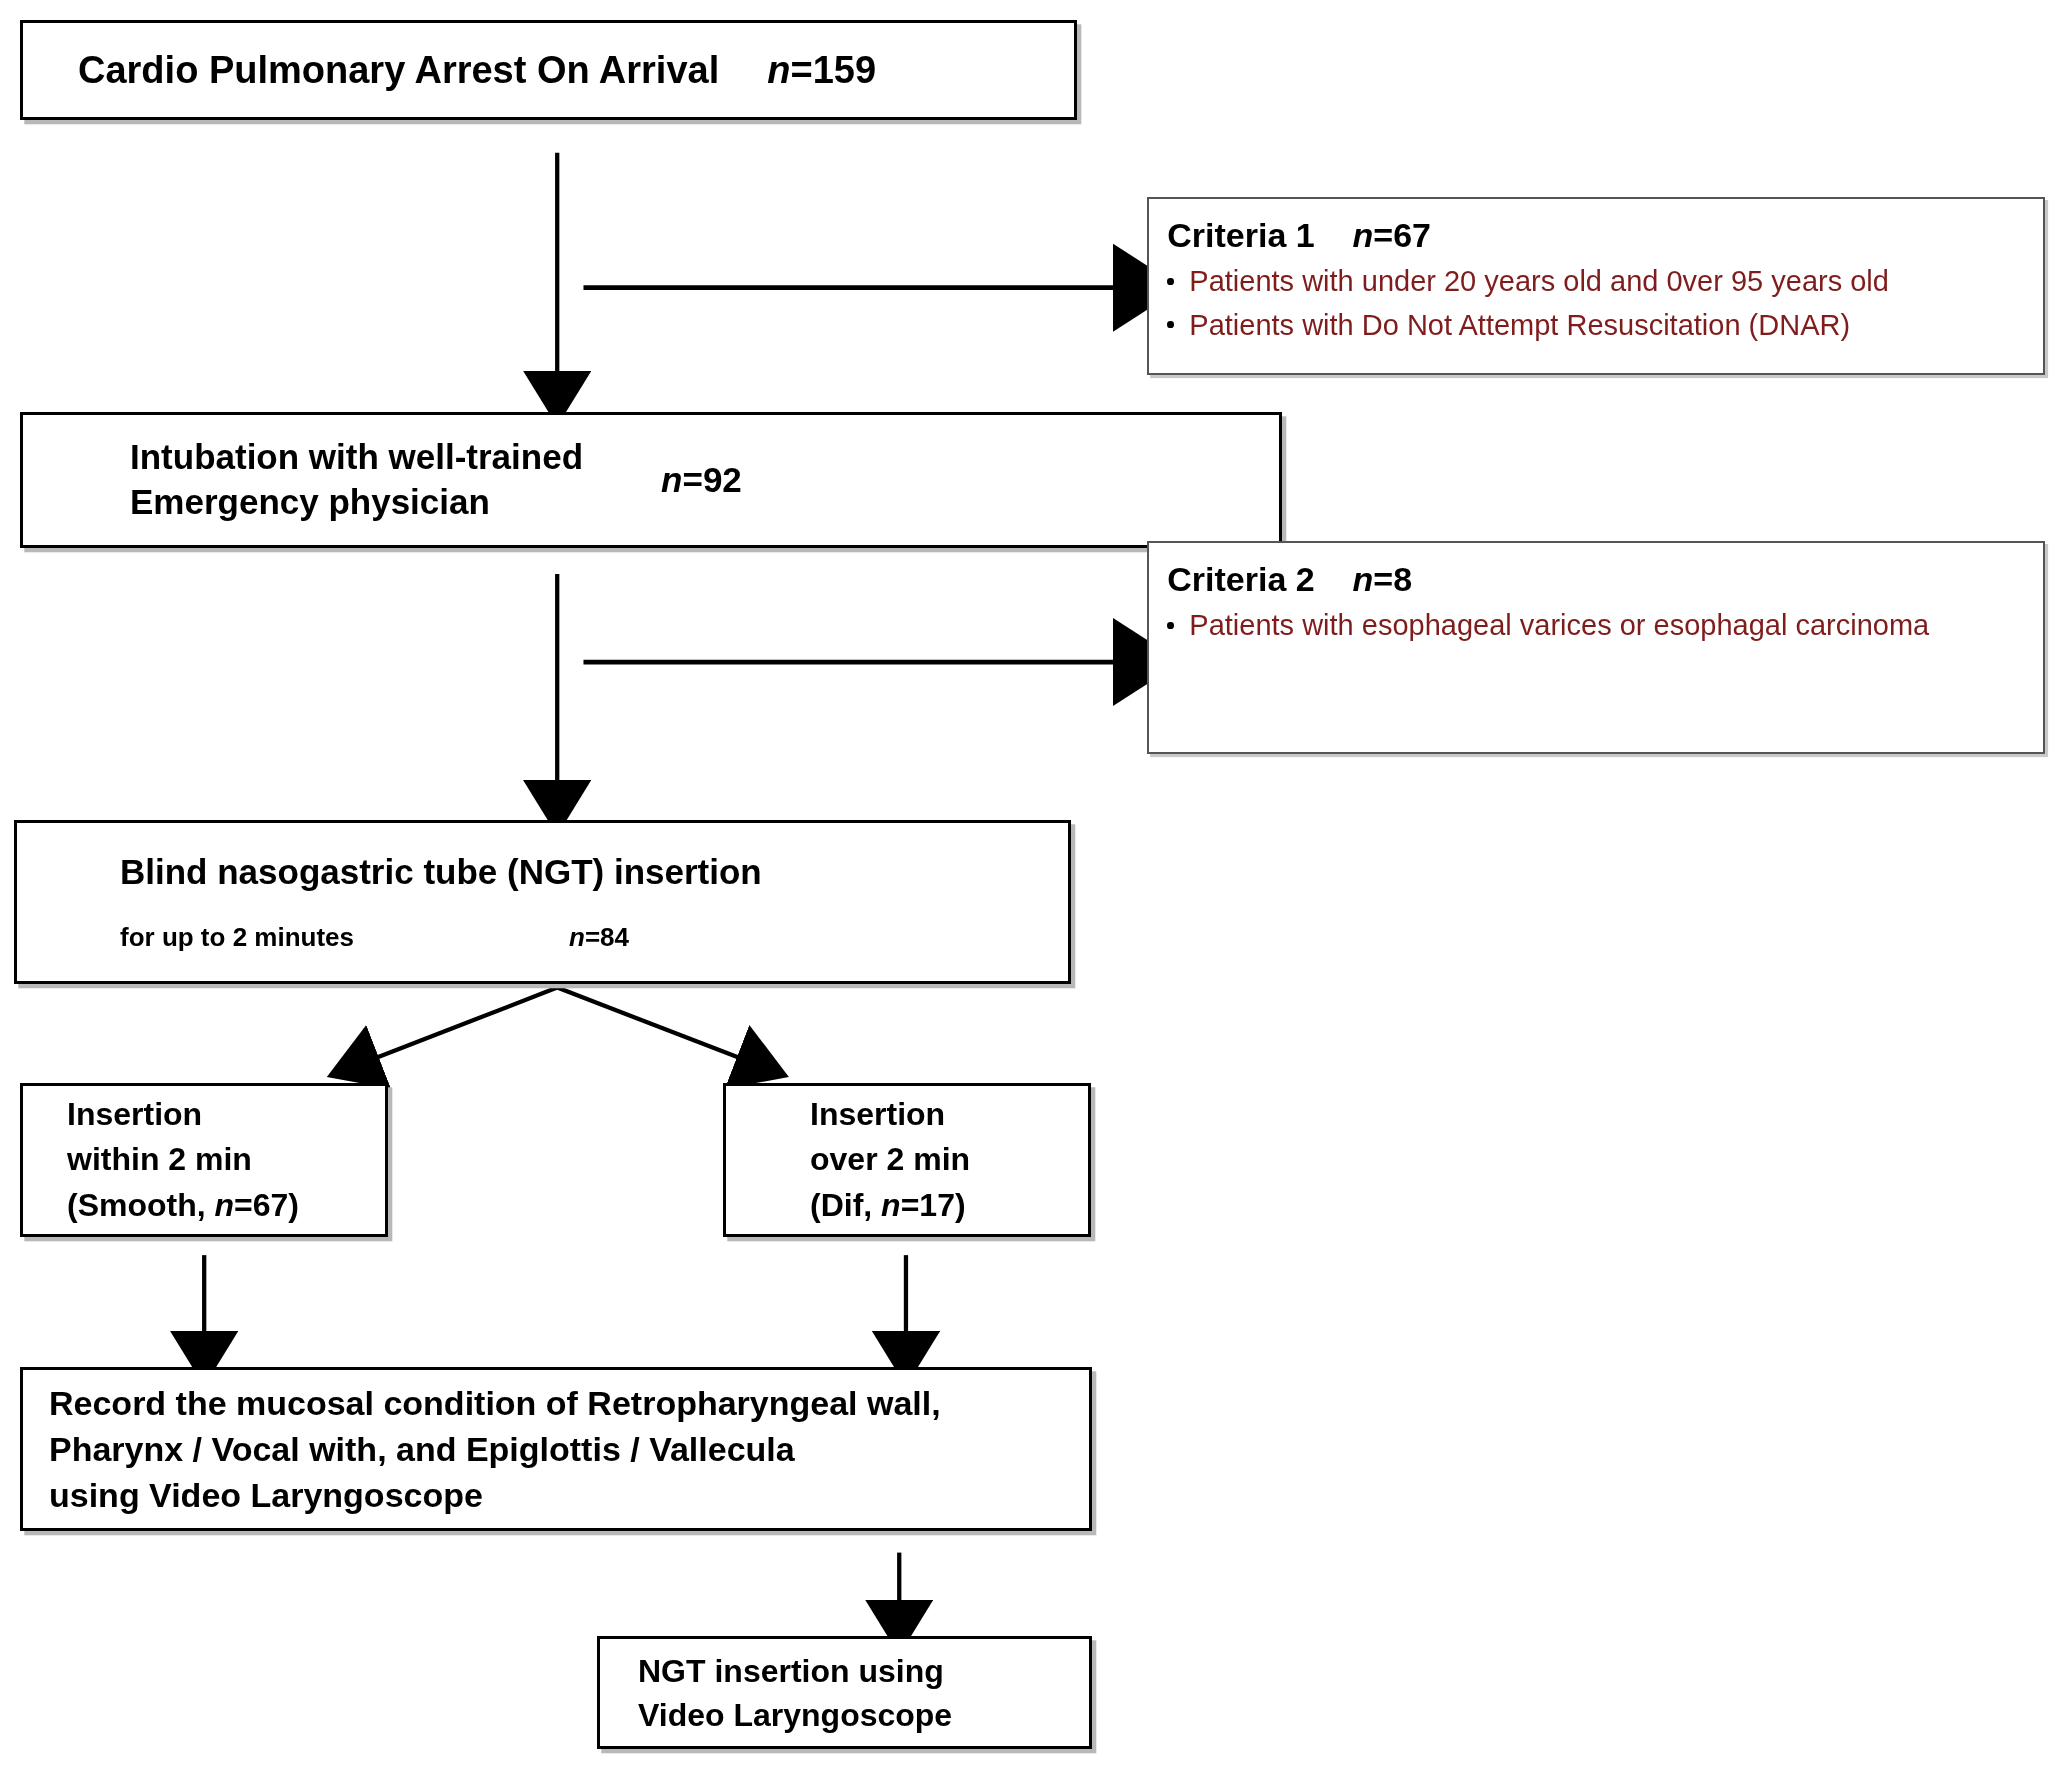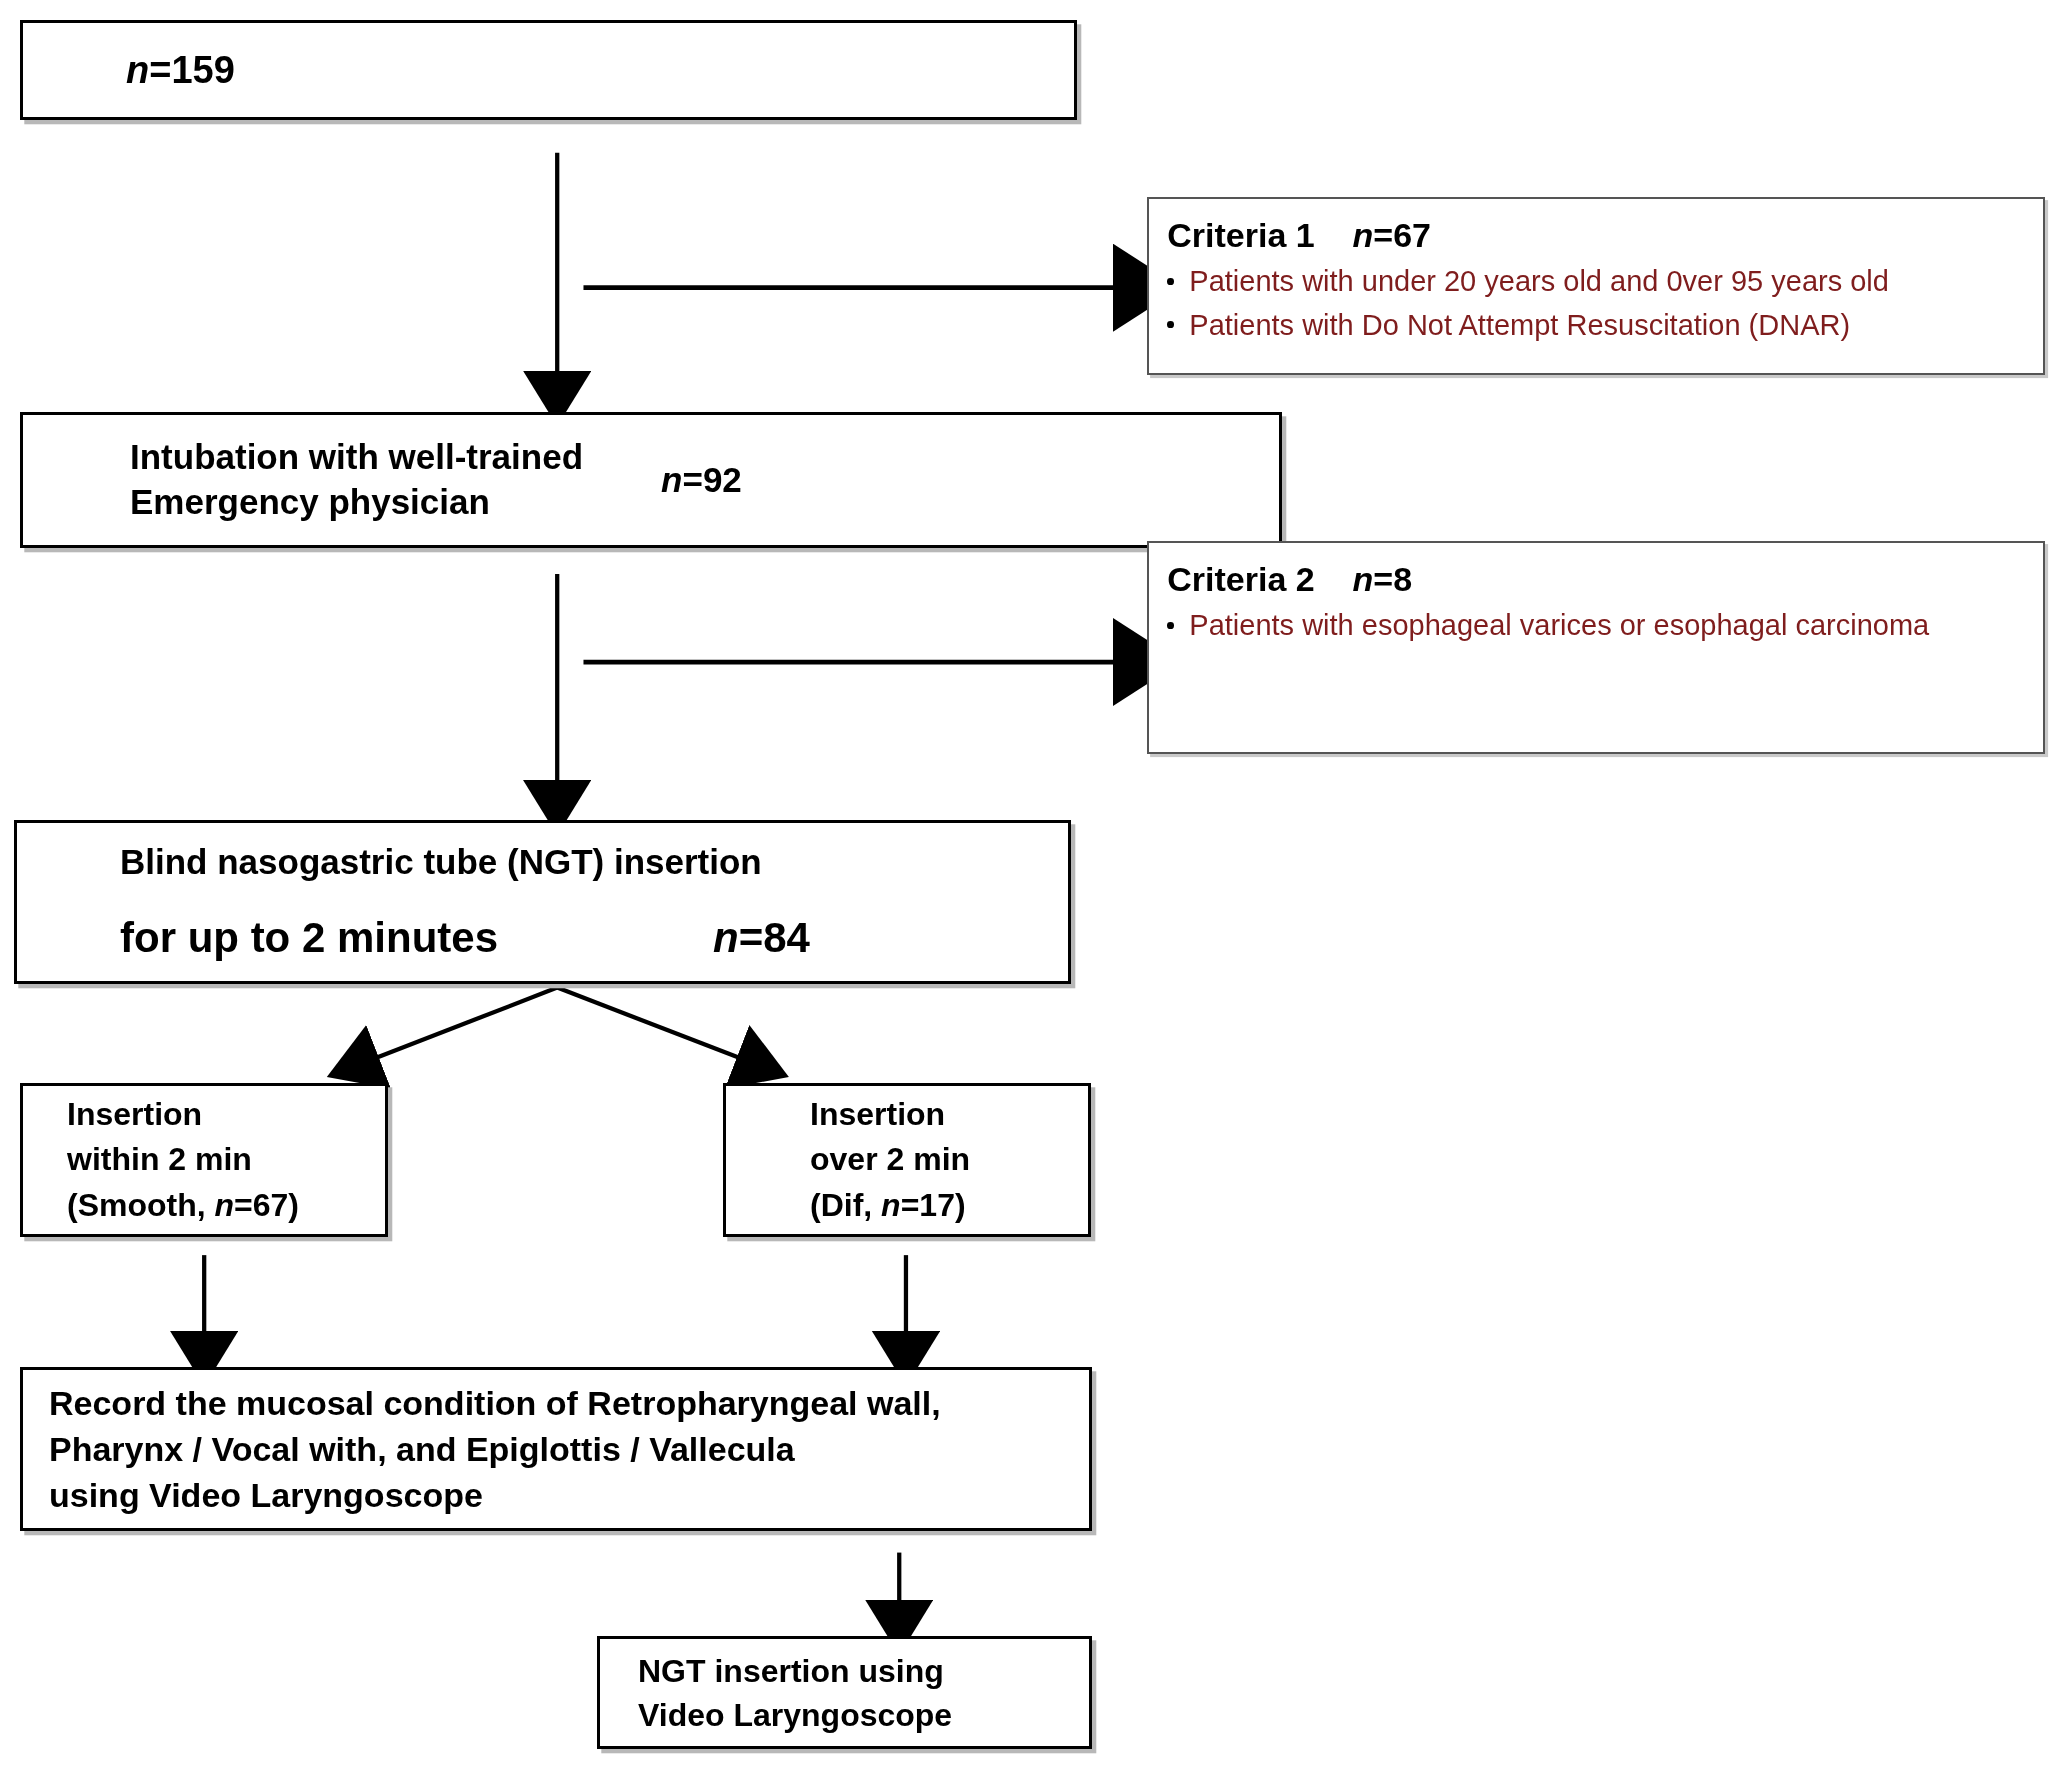--- a/index.html
+++ b/index.html
@@ -51,21 +51,21 @@
 
   
   #box-intub { left: 20px; top: 412px; width: 1262px; height: 136px; }
   #box-intub .row { display: flex; align-items: center; padding-left: 107px; font-size: 35px; }
   #box-intub .lines { flex: 0 0 auto; }
   #box-intub .nwrap { margin-left: 78px; }
 
   
   #box-ngt { left: 14px; top: 820px; width: 1057px; height: 164px; }
   #box-ngt .l1 { font-size: 35px; padding-left: 103px; }
-  #box-ngt .l2 { font-size: 42px; padding-left: 103px; margin-top: 26px; display: flex; align-items: baseline; }
+  #box-ngt .l2 { font-size: 26px; padding-left: 103px; margin-top: 26px; display: flex; align-items: baseline; }
   #box-ngt .l2 .nwrap { margin-left: 215px; }
   .branch-box { position: absolute; box-sizing: border-box; background:#fff;
                 border: 3.7px solid #000; box-shadow: 4.3px 4.3px 0 0 #b8b8b8; }
   #branch-left  { left: 20px;   top: 1083px; width: 368px; height: 154px; }
   #branch-right { left: 723px; top: 1083px; width: 368px; height: 154px; }
   .branch-box .bl { font-size: 32px; font-weight: bold; line-height: 1.42; }
   #branch-left .bl  { padding-left: 44px; }
   #branch-right .bl { padding-left: 84px; }
 
   
@@ -149,20 +149,21 @@
     </g>
 
     <g>
       <line x1="1472" y1="2542" x2="1472" y2="2640" stroke="#000" stroke-width="7" marker-end="url(#ah)"></line>
     </g>
   </svg>
 
   <div class="box" id="box-cpa">
     <div class="box-inner">
       <div class="row">
+        <span class="title-line">Cardio Pulmonary Arrest On Arrival</span>
         <span class="gap"></span>
         <span class="n-val"><span>n</span><span class="eqnum">=159</span></span>
       </div>
     </div>
   </div>
 
   <div class="box" id="box-intub">
     <div class="box-inner">
       <div class="row">
         <span class="lines">

